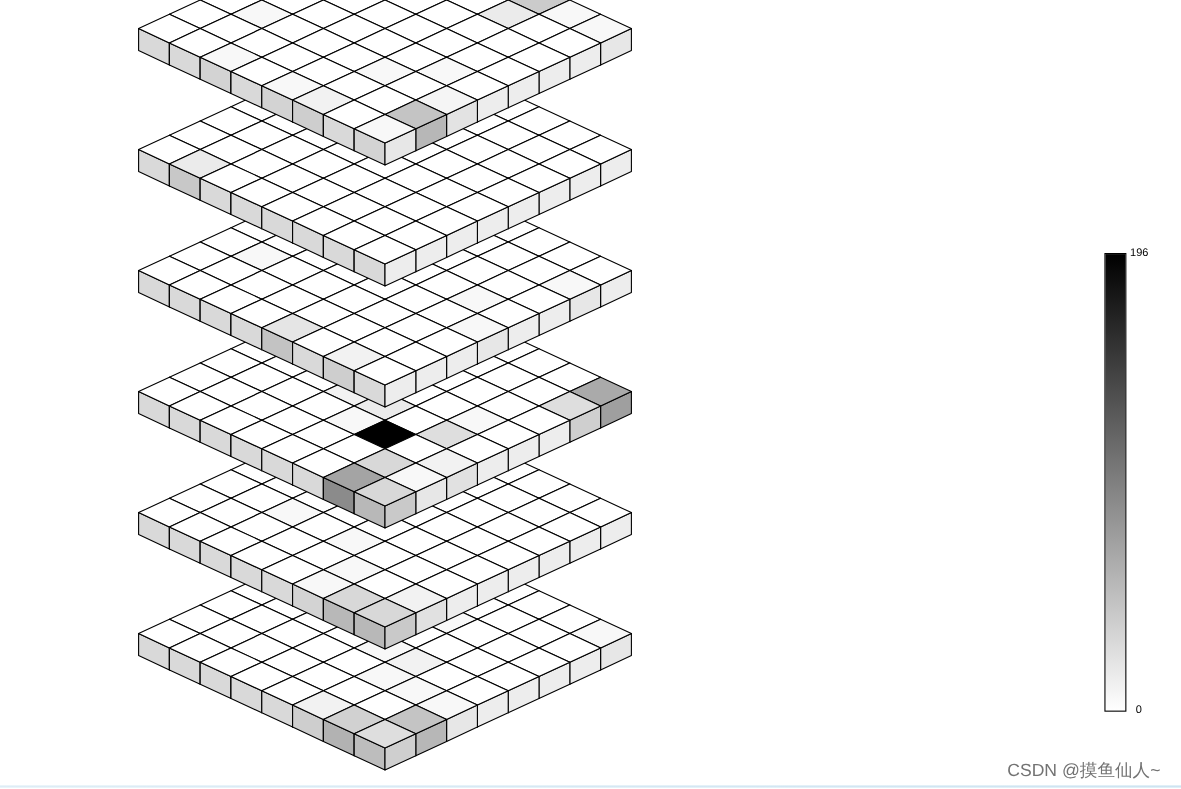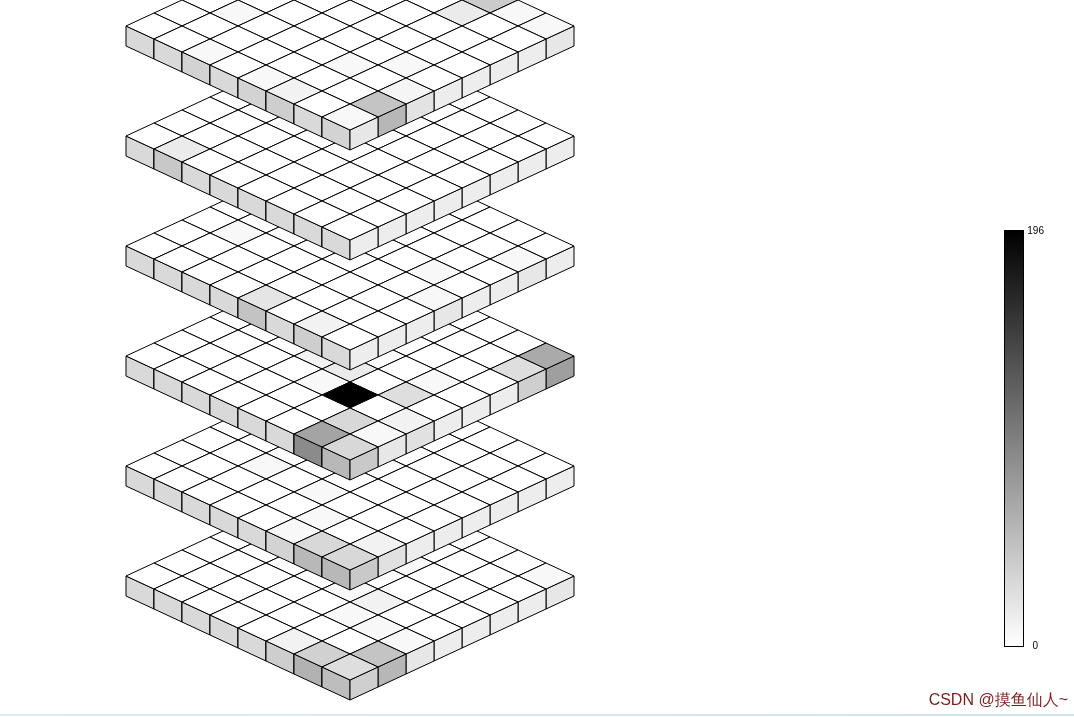--- a/index.html
+++ b/index.html
@@ -1,19 +1,19 @@
 <!DOCTYPE html>
 <html><head>
 <meta charset="utf-8">
 <style>
   html,body{margin:0;padding:0;width:1074px;height:717px;background:#fff;font-family:Arial,sans-serif;overflow:hidden;}
   .canvas{position:absolute;left:0;top:0;width:1074px;height:717px;}
   .colorbar{position:absolute;right:50px;top:230px;width:18px;height:415px;border:1px solid #000;background:linear-gradient(to bottom,#000 0%,#fff 100%);}
   .cb-label{position:absolute;font-size:10px;color:#000;margin-left:48px;}
-  .watermark{position:absolute;right:6px;bottom:6px;color:#7f1d1d;font-size:16px;font-family:"Microsoft YaHei",sans-serif;pointer-events:none;}
+  .watermark{position:absolute;right:19px;bottom:6px;color:#737373;font-size:16px;font-family:"Microsoft YaHei",sans-serif;pointer-events:none;}
   .edge-line{position:absolute;left:0;bottom:1px;width:100%;height:2px;background:linear-gradient(to right,rgba(200,225,240,.6),rgba(200,225,240,.9));}
 </style>
 </head>
 <body>
 
 <div class="canvas" id="cv">
     <svg width="1074" height="717" style="position: absolute; left: 0px; top: 0px;">
       <polygon points="322,485 350,498 350,518 322,505" fill="rgb(217,217,217)" stroke="#000" stroke-width="1" stroke-linejoin="round"></polygon>
       <polygon points="350,498 378,485 378,505 350,518" fill="rgb(237,237,237)" stroke="#000" stroke-width="1" stroke-linejoin="round"></polygon>
       <polygon points="350,498 378,485 350,472 322,485" fill="rgb(255,255,255)" stroke="#000" stroke-width="1" stroke-linejoin="round"></polygon>

